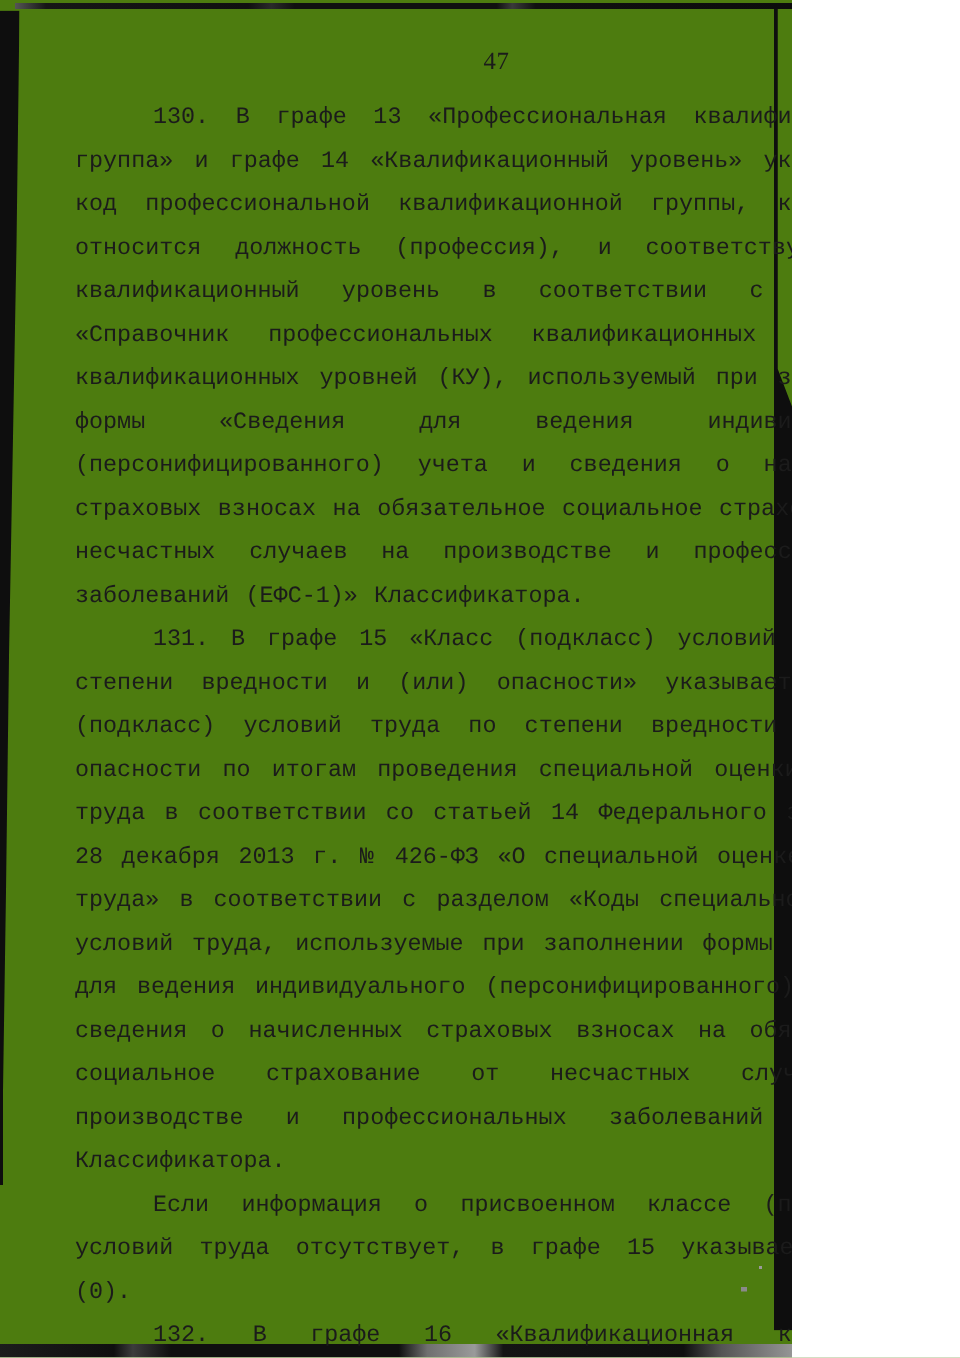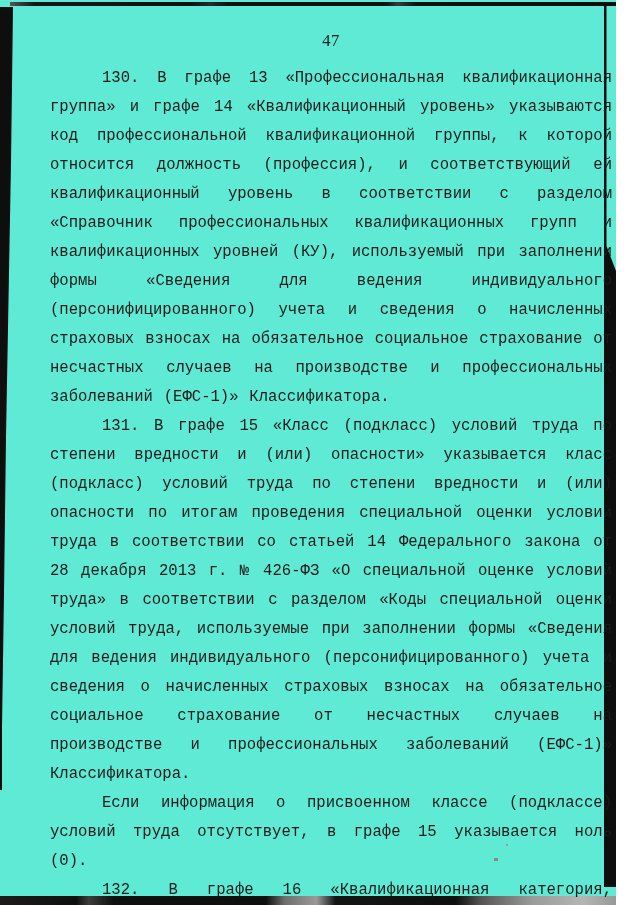--- a/index.html
+++ b/index.html
@@ -2,23 +2,23 @@
 <html><head>
 <meta charset="utf-8">
 <style>
   html, body {
     margin: 0;
     padding: 0;
     background: #ffffff;
   }
   .page {
     position: relative;
-    width: 616px;
+    width: 528px;
     height: 905px;
-    background: #5eead4;
+    background: #4d7c0f;
     overflow: hidden;
     font-family: "Liberation Serif", "DejaVu Serif", serif;
     color: #1b1b1b;
   }
   
   .page-number {
     position: absolute;
     top: 31px;
     left: 50px;
     width: 562px;

